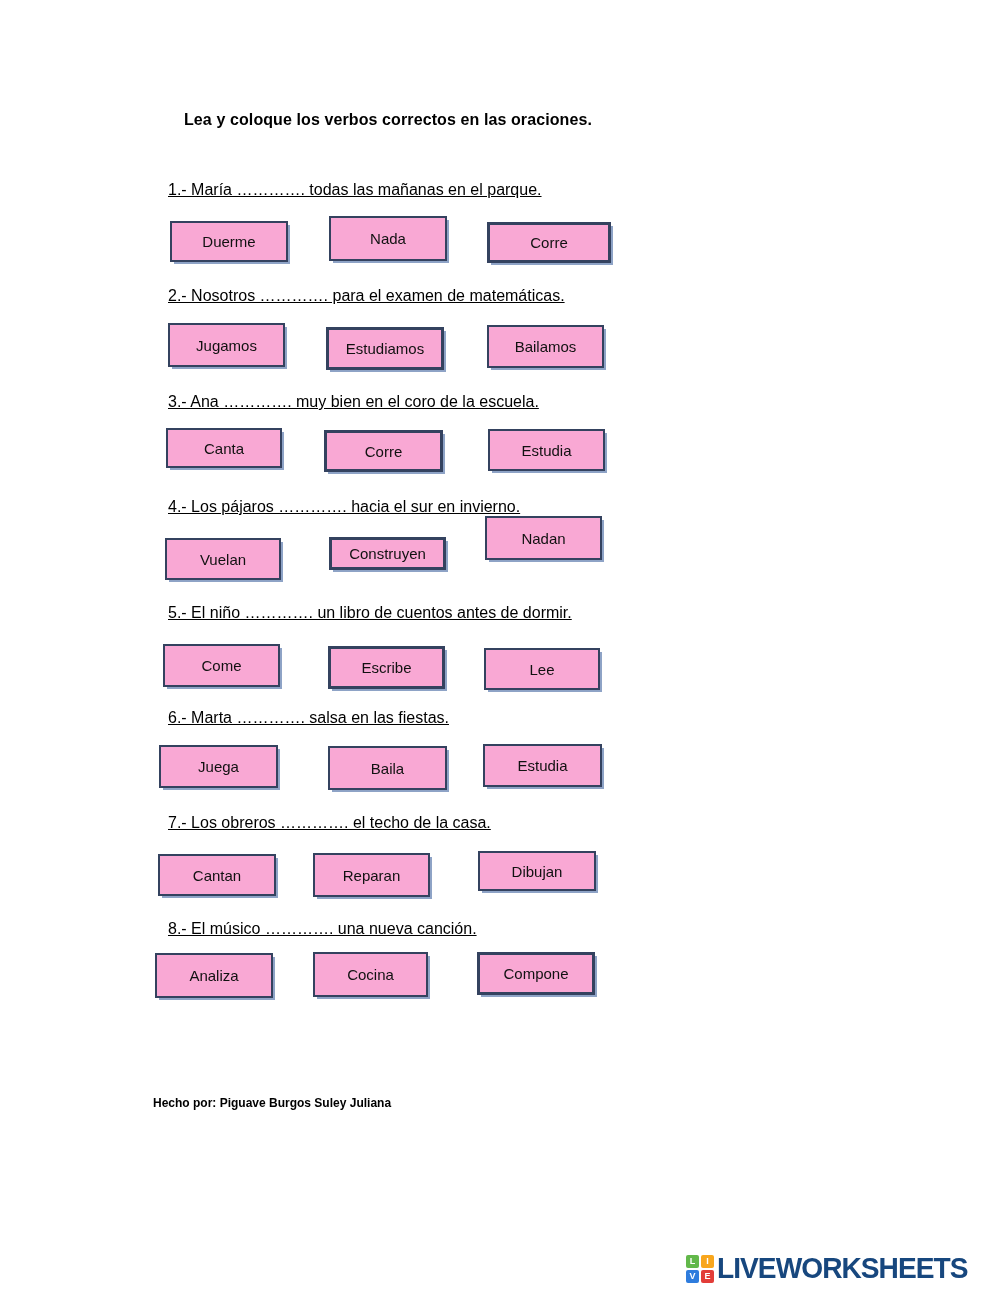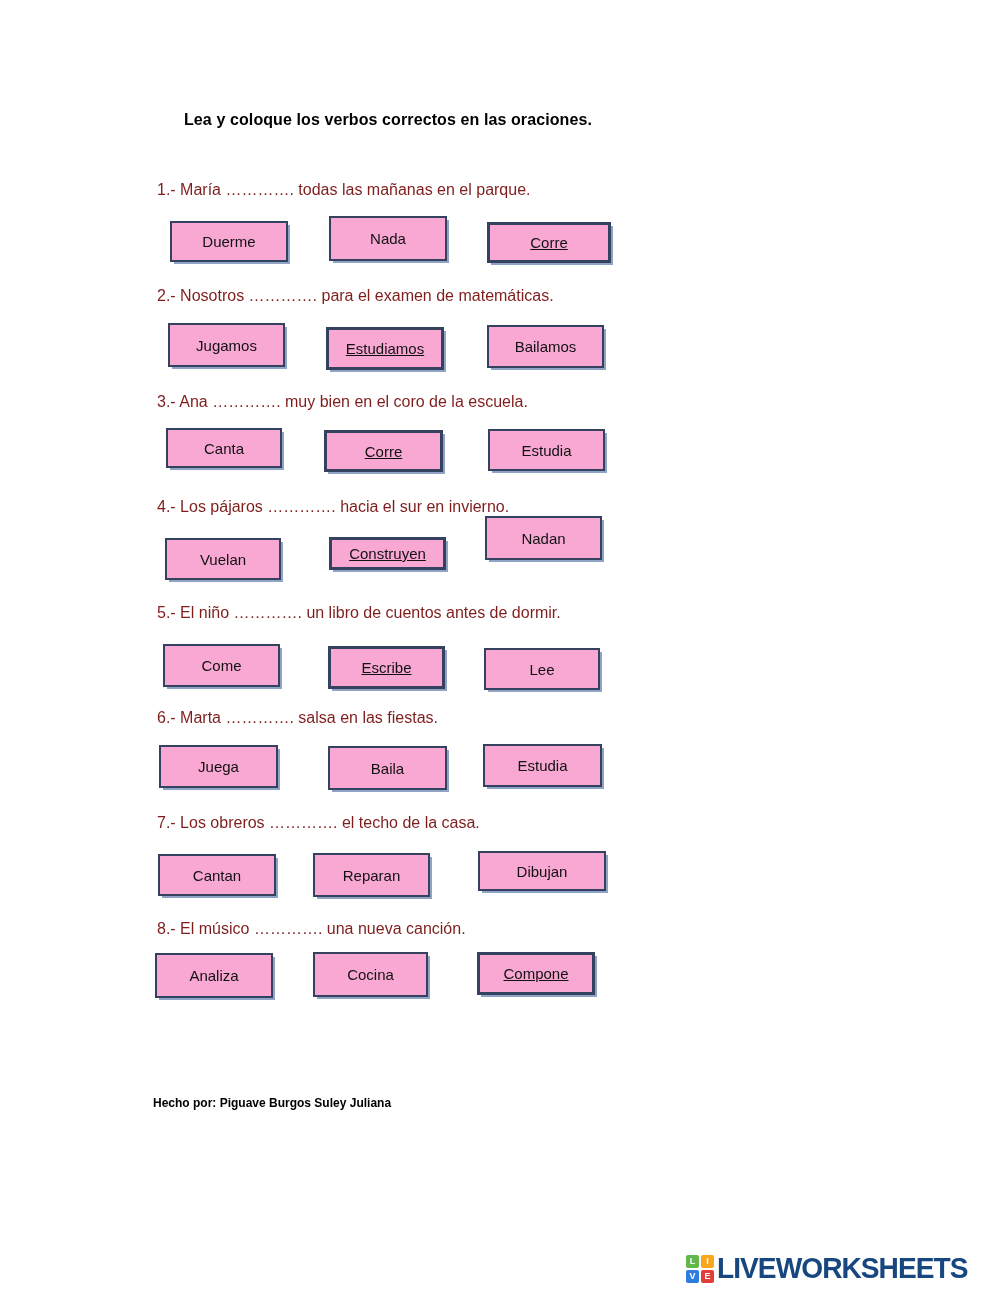--- a/index.html
+++ b/index.html
@@ -7,29 +7,29 @@
     width:1000px;height:1294px;background:#ffffff;position:relative;
     font-family:"Liberation Sans","DejaVu Sans",sans-serif;color:#000;
     overflow:hidden;
   }
   .page{position:absolute;inset:0;width:1000px;height:1294px;}
   .title{
     position:absolute;left:153px;top:111px;font-size:16px;font-weight:bold;
     letter-spacing:.1px;white-space:nowrap;margin-left:31px;
   }
   .sentence{
-    position:absolute;left:157px;font-size:16px;white-space:nowrap;color:#7f1d1d;
+    position:absolute;left:168px;font-size:16px;white-space:nowrap;color:#000000;text-decoration:underline;
   }
   .opt{
     position:absolute;background:#f9a8d4;border:2px solid #34425f;
     box-shadow:3px 3px 0 -1px #8ea3c6;
     display:flex;align-items:center;justify-content:center;
     font-size:15px;color:#111;box-sizing:border-box;cursor:pointer;
   }
-  .opt.thick{border-width:3px;text-decoration:underline;}
+  .opt.thick{border-width:3px;}
   .footer{
     position:absolute;left:153px;top:1096px;font-size:12px;font-weight:bold;
     white-space:nowrap;
   }
   .logo{
     position:absolute;left:686px;top:1252px;display:flex;align-items:center;gap:3px;
   }
   .logo-tiles{
     display:grid;grid-template-columns:13px 13px;grid-template-rows:13px 13px;
     gap:2px;
@@ -77,21 +77,21 @@
   <div class="opt" style="left:484px;top:648px;width:116px;height:42px">Lee</div>
 
   <div class="sentence" style="top:709px">6.- Marta …………. salsa en las fiestas.</div>
   <div class="opt" style="left:159px;top:745px;width:119px;height:43px">Juega</div>
   <div class="opt" style="left:328px;top:746px;width:119px;height:44px">Baila</div>
   <div class="opt" style="left:483px;top:744px;width:119px;height:43px">Estudia</div>
 
   <div class="sentence" style="top:814px">7.- Los obreros …………. el techo de la casa.</div>
   <div class="opt" style="left:158px;top:854px;width:118px;height:42px">Cantan</div>
   <div class="opt" style="left:313px;top:853px;width:117px;height:44px">Reparan</div>
-  <div class="opt" style="left:478px;top:851px;width:128px;height:40px">Dibujan</div>
+  <div class="opt" style="left:478px;top:851px;width:118px;height:40px">Dibujan</div>
 
   <div class="sentence" style="top:920px">8.- El músico …………. una nueva canción.</div>
   <div class="opt" style="left:155px;top:953px;width:118px;height:45px">Analiza</div>
   <div class="opt" style="left:313px;top:952px;width:115px;height:45px">Cocina</div>
   <div class="opt thick" style="left:477px;top:952px;width:118px;height:43px">Compone</div>
 
   <div class="footer">Hecho por: Piguave Burgos Suley Juliana</div>
 
   <div class="logo">
     <div class="logo-tiles">

